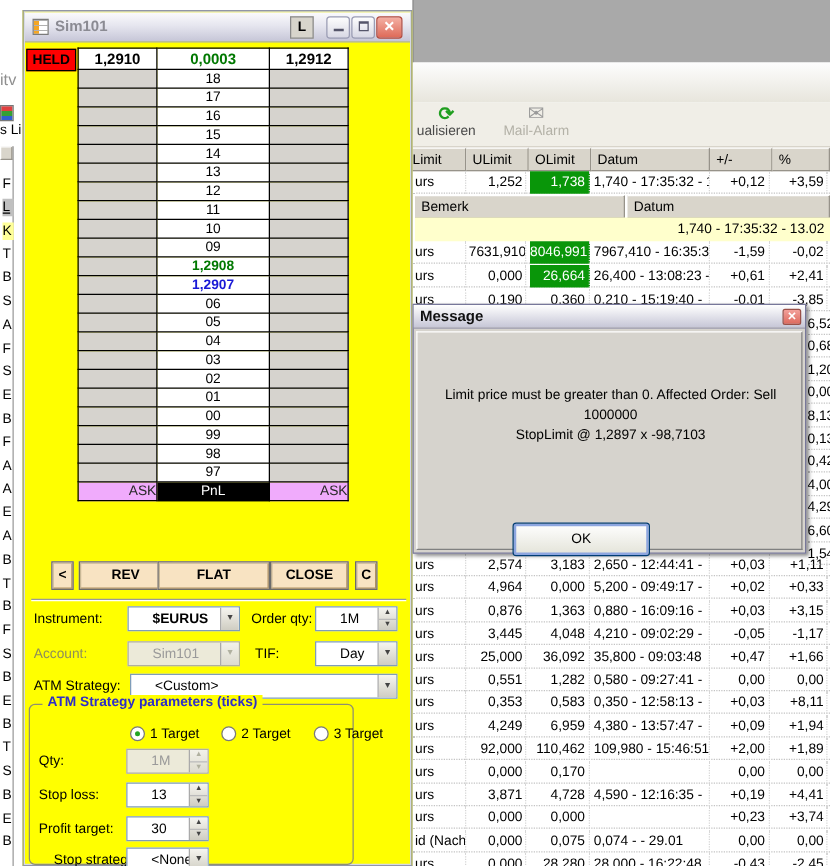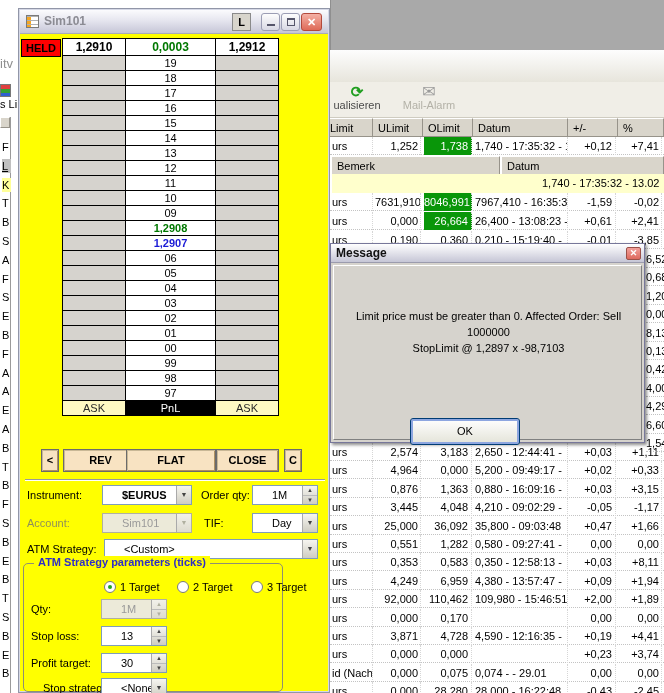--- a/index.html
+++ b/index.html
@@ -85,21 +85,21 @@
   .ladder { position:absolute; left:43px; top:29px; border-collapse:collapse; }
   .ladder td { border:1px solid #000; padding:0; text-align:center; font-size:11px; }
   .ladder col.c-side { width:63px; } .ladder col.c-mid { width:90px; }
   .quote-row td { height:17px; background:#fff; font-weight:bold; font-size:12px; }
   .quote-spread { color:#007800; }
   .price-row td.side { height:15px; background:#d6d3ce; }
   .price-row td.price { background:#fff; color:#000; }
   .price-row td.price.green { color:#007800; font-weight:bold; }
   .price-row td.price.blue { color:#1a1ad6; font-weight:bold; }
   .footer-row td { height:15px; }
-  .footer-row td.side { background:#fef9c3; color:#2a2a2a; }
+  .footer-row td.side { background:#f0abfc; color:#2a2a2a;text-align:right; }
   .footer-row td.mid { background:#000; color:#fff; }
 
   .act-btn { position:absolute; top:440px; height:23px; background:#f8e3c2; border:1px solid #6b6b6b;
     font-weight:bold; font-size:11px; text-align:center; line-height:21px; box-shadow:1px 1px 0 #c9b896 inset, -1px -1px 0 #b09160 inset; }
   .b-back { left:22px; width:18px; } .b-rev { left:44px; width:75px; }
   .b-flat { left:107px; width:90px; } .b-close { left:197px; width:63px; } .b-c { left:265px; width:18px; }
 
   .sep { left:6px; top:470px; width:300px; height:2px; border-top:1px solid #9a9a9a; border-bottom:1px solid #ffffff; }
 
   .f-label { position:absolute; font-size:11px; color:#000; }
@@ -210,21 +210,21 @@
       <span>1,740  - 17:35:32 - 13.02</span>
     </div>
 
     <div id="bg-rows" class="abs">
         <div class="bg-row" style="top: 137px;">
           <span class="c-name">urs</span>
           <span class="c-ulimit">1,252</span>
           <span class="c-olimit green">1,738</span>
           <span class="c-datum">1,740  - 17:35:32 - 1</span>
           <span class="c-chg">+0,12</span>
-          <span class="c-pct">+7,41</span>
+          <span class="c-pct">+3,59</span>
         </div>
         <div class="bg-row" style="top: 193px;">
           <span class="c-name">urs</span>
           <span class="c-ulimit">7631,910</span>
           <span class="c-olimit green">8046,991</span>
           <span class="c-datum">7967,410  - 16:35:3</span>
           <span class="c-chg">-1,59</span>
           <span class="c-pct">-0,02</span>
         </div>
         <div class="bg-row" style="top: 212px;">
@@ -388,25 +388,20 @@
           <col class="c-side">
           <col class="c-mid">
           <col class="c-side">
         </colgroup>
       <tbody id="ladder-tbody">
         <tr class="quote-row">
           <td>1,2910</td>
           <td class="quote-spread">0,0003</td>
           <td>1,2912</td>
         </tr>
-        <tr class="price-row">
-            <td class="side"></td>
-            <td class="price">19</td>
-            <td class="side"></td>
-          </tr>
           <tr class="price-row">
             <td class="side"></td>
             <td class="price">18</td>
             <td class="side"></td>
           </tr>
           <tr class="price-row">
             <td class="side"></td>
             <td class="price">17</td>
             <td class="side"></td>
           </tr>

